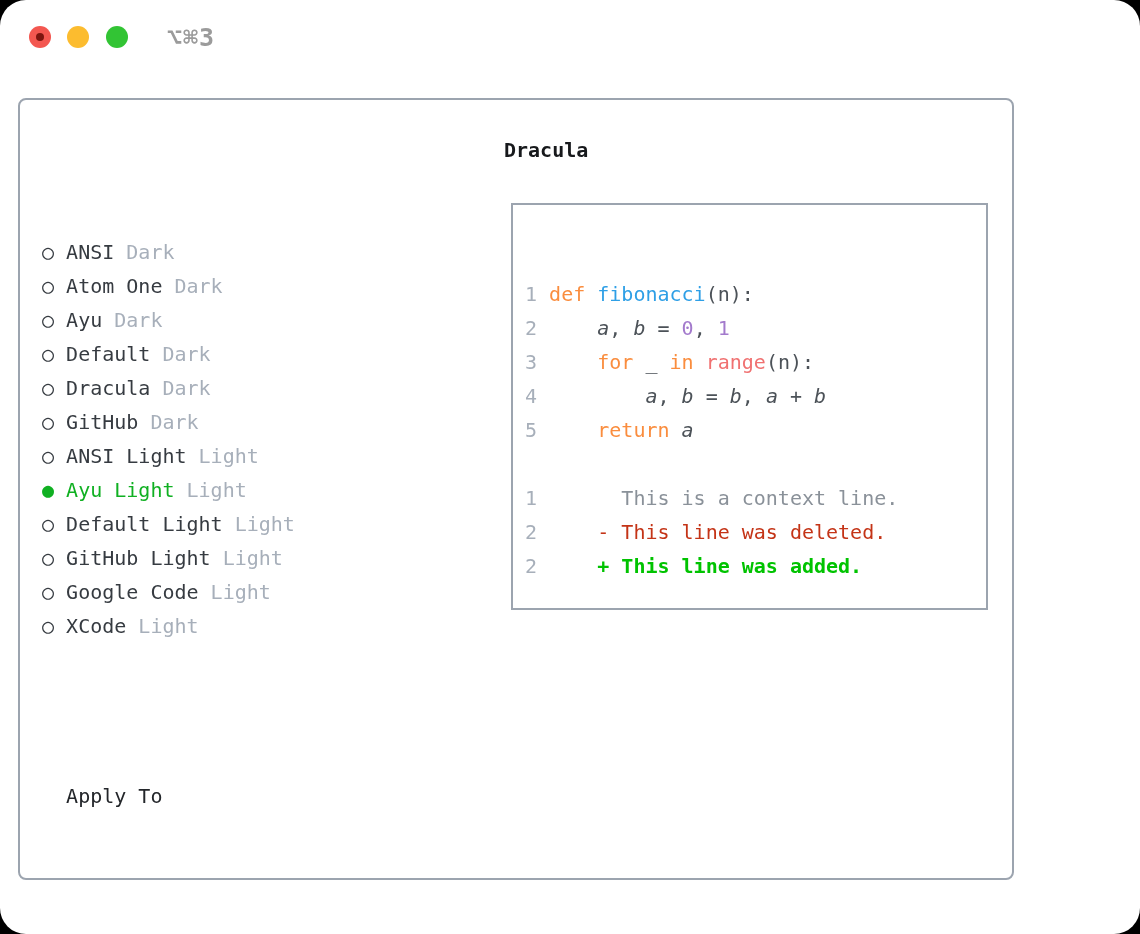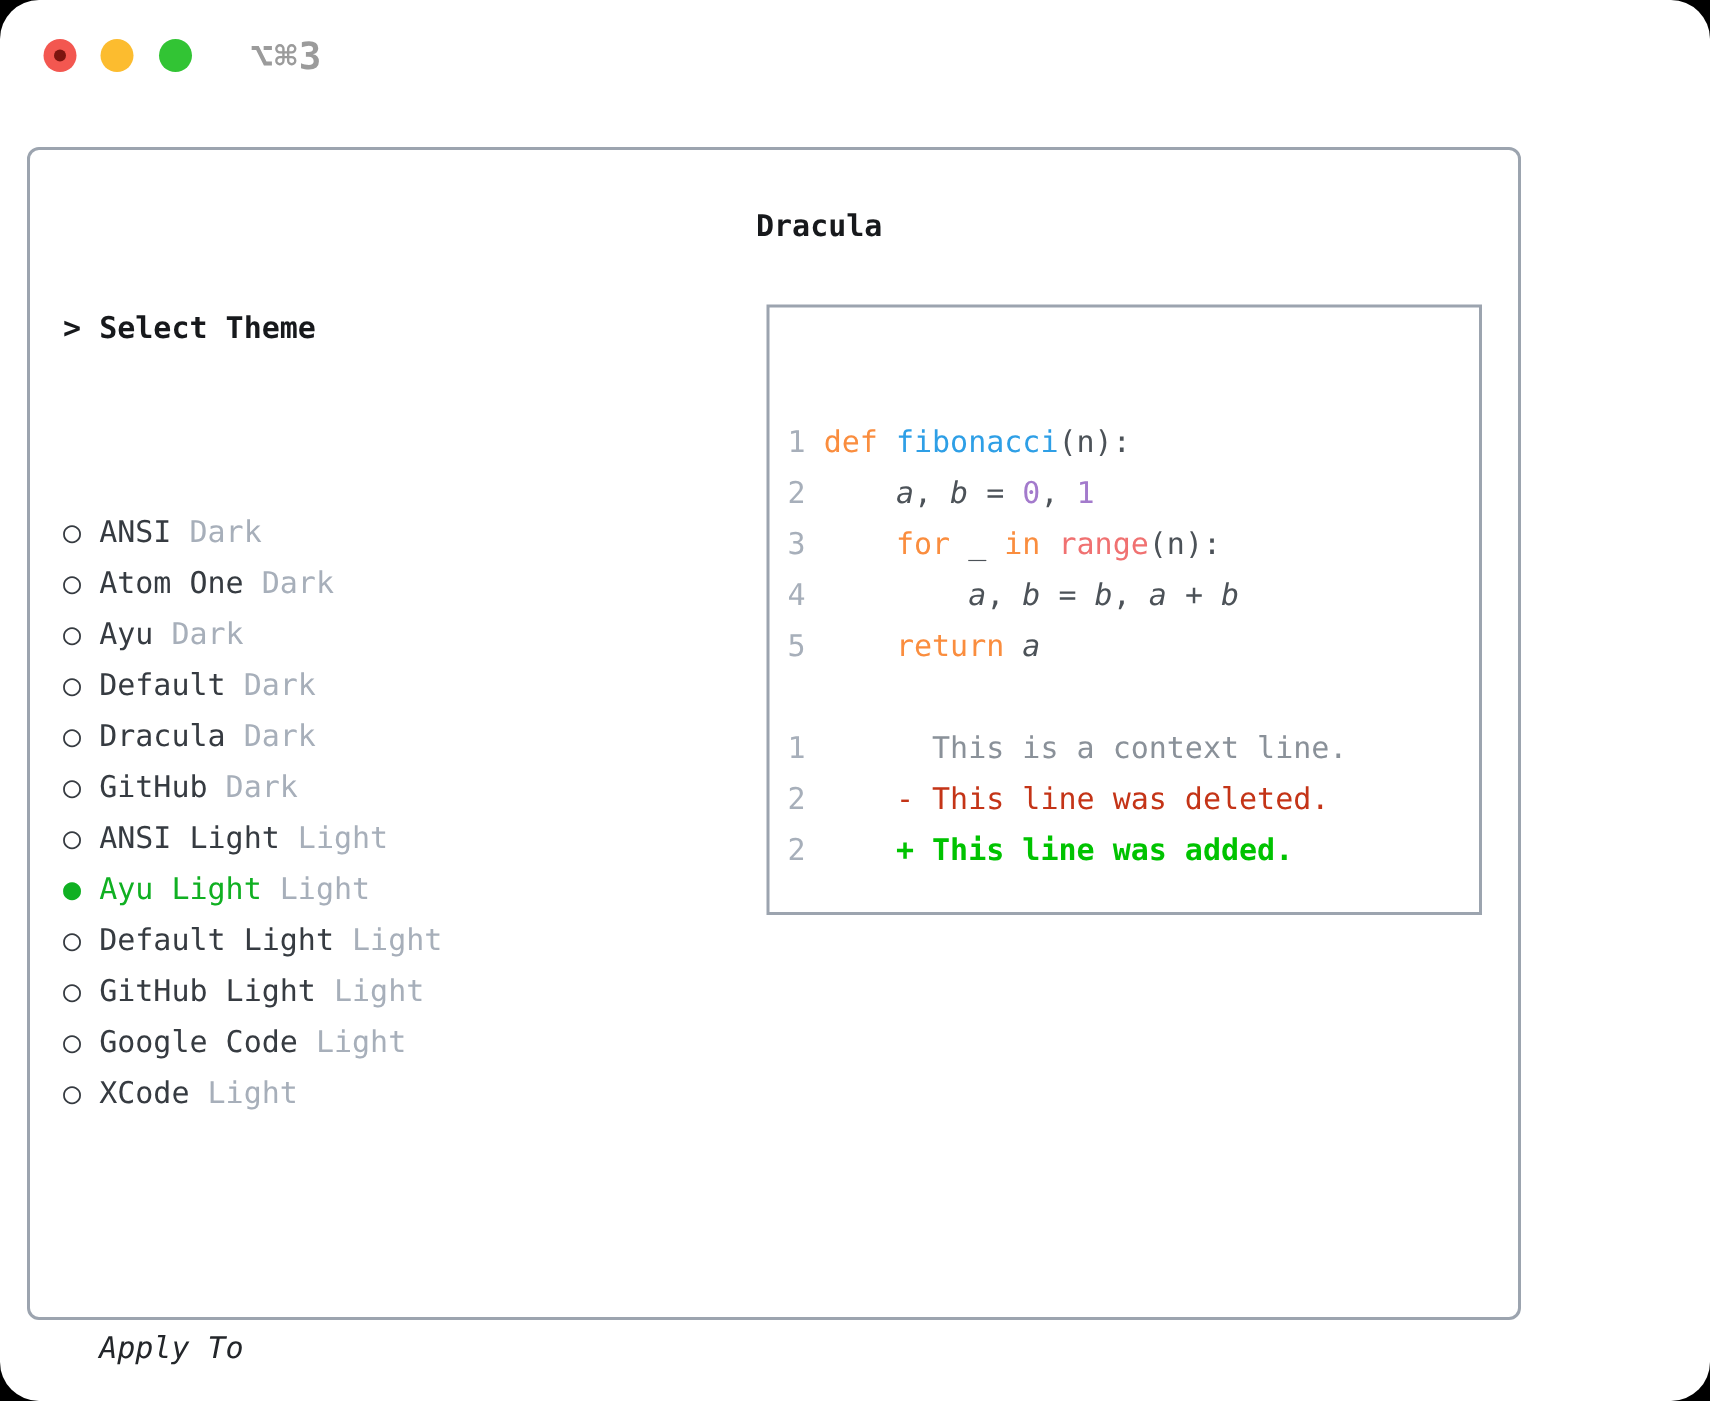--- a/index.html
+++ b/index.html
@@ -38,21 +38,21 @@
     position:absolute;left:18px;top:98px;width:996px;height:782px;
     border:2px solid var(--border);border-radius:8px;background:#fff;
     box-sizing:border-box;
   }
   
   .left-col{
     position:absolute;left:22px;top:33px;
     font-size:20px;line-height:34px;white-space:pre;color:var(--dark);
   }
   .row{height:34px;}
-  .row.spacer-above{margin-top:34px;font-style:italic;}
+  .row.spacer-above{margin-top:34px;}
   .hdr{font-weight:bold;color:#17191c;}
   .marker{color:var(--dark);}
   .marker.sel{color:var(--sel-green);}
   .tname{color:var(--dark);margin-top:42px;}
   .tname.sel{color:var(--sel-green);}
   .variant{color:var(--muted);text-align:right;}
   .apply-hdr{color:#23262a;}
   
   .preview-title{
     position:absolute;left:484px;top:33px;height:34px;line-height:34px;
@@ -89,21 +89,20 @@
         <span class="dot"></span>
       </span>
     <span class="light yellow"></span>
     <span class="light green"></span>
     <span class="shortcut">⌥⌘3</span>
   </div>
 
   <div class="panel">
 
     <div class="left-col">
-      <div class="row"><span class="hdr">&gt;</span><span class="hdr"> </span><span class="hdr">Select Theme</span></div>
 
       <div id="theme-rows"><div class="row"><span class="marker">○ </span><span class="tname">ANSI</span><span class="variant"> Dark</span></div><div class="row"><span class="marker">○ </span><span class="tname">Atom One</span><span class="variant"> Dark</span></div><div class="row"><span class="marker">○ </span><span class="tname">Ayu</span><span class="variant"> Dark</span></div><div class="row"><span class="marker">○ </span><span class="tname">Default</span><span class="variant"> Dark</span></div><div class="row"><span class="marker">○ </span><span class="tname">Dracula</span><span class="variant"> Dark</span></div><div class="row"><span class="marker">○ </span><span class="tname">GitHub</span><span class="variant"> Dark</span></div><div class="row"><span class="marker">○ </span><span class="tname">ANSI Light</span><span class="variant"> Light</span></div><div class="row"><span class="marker sel">● </span><span class="tname sel">Ayu Light</span><span class="variant"> Light</span></div><div class="row"><span class="marker">○ </span><span class="tname">Default Light</span><span class="variant"> Light</span></div><div class="row"><span class="marker">○ </span><span class="tname">GitHub Light</span><span class="variant"> Light</span></div><div class="row"><span class="marker">○ </span><span class="tname">Google Code</span><span class="variant"> Light</span></div><div class="row"><span class="marker">○ </span><span class="tname">XCode</span><span class="variant"> Light</span></div></div>
 
       <div class="row spacer-above"><span class="apply-hdr">  <span>Apply To</span></span></div>
 
       
 
       
       
     </div>

